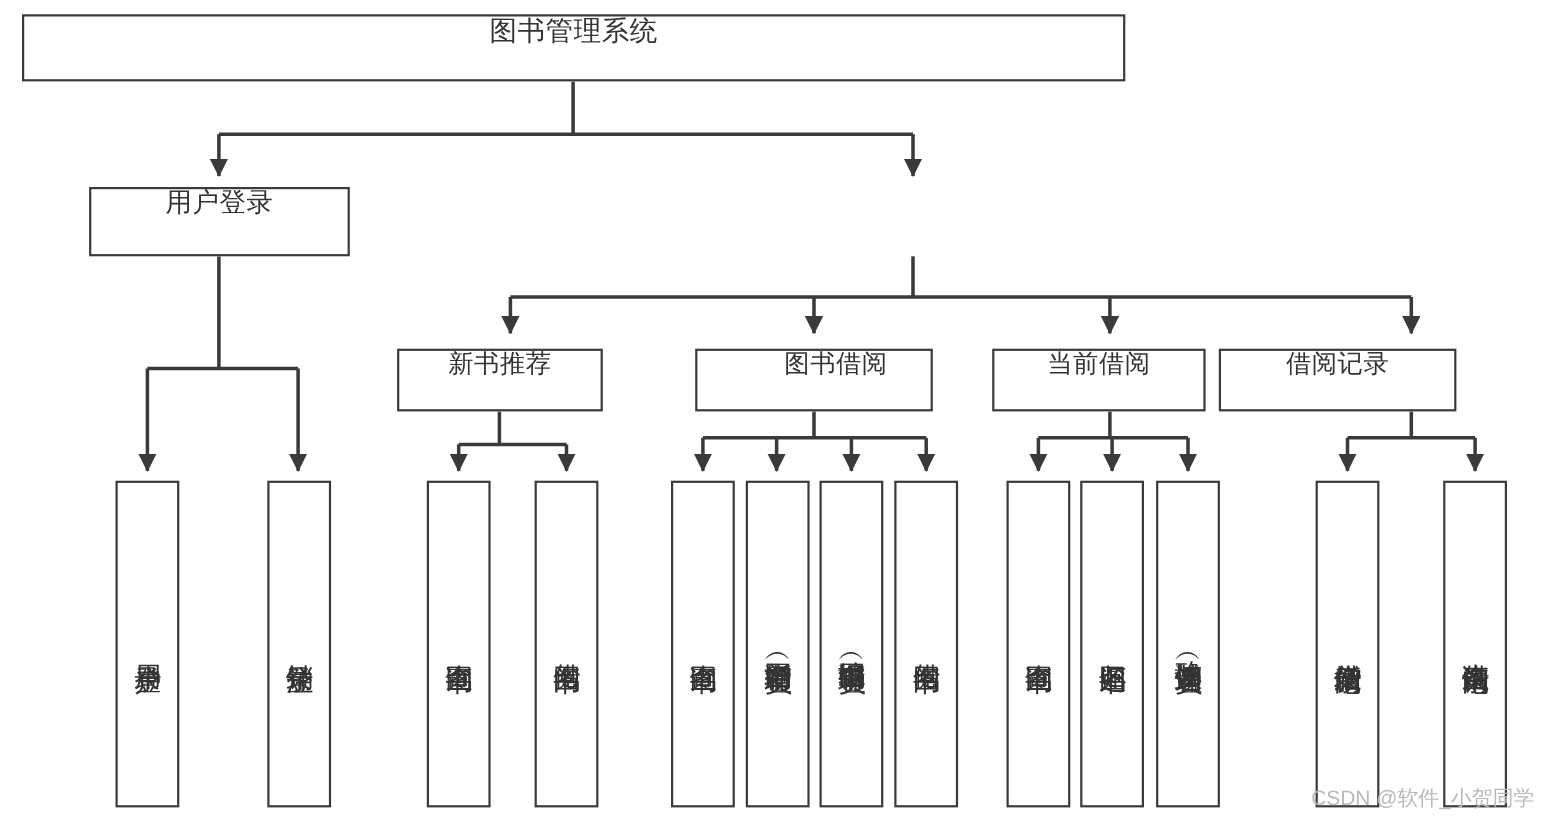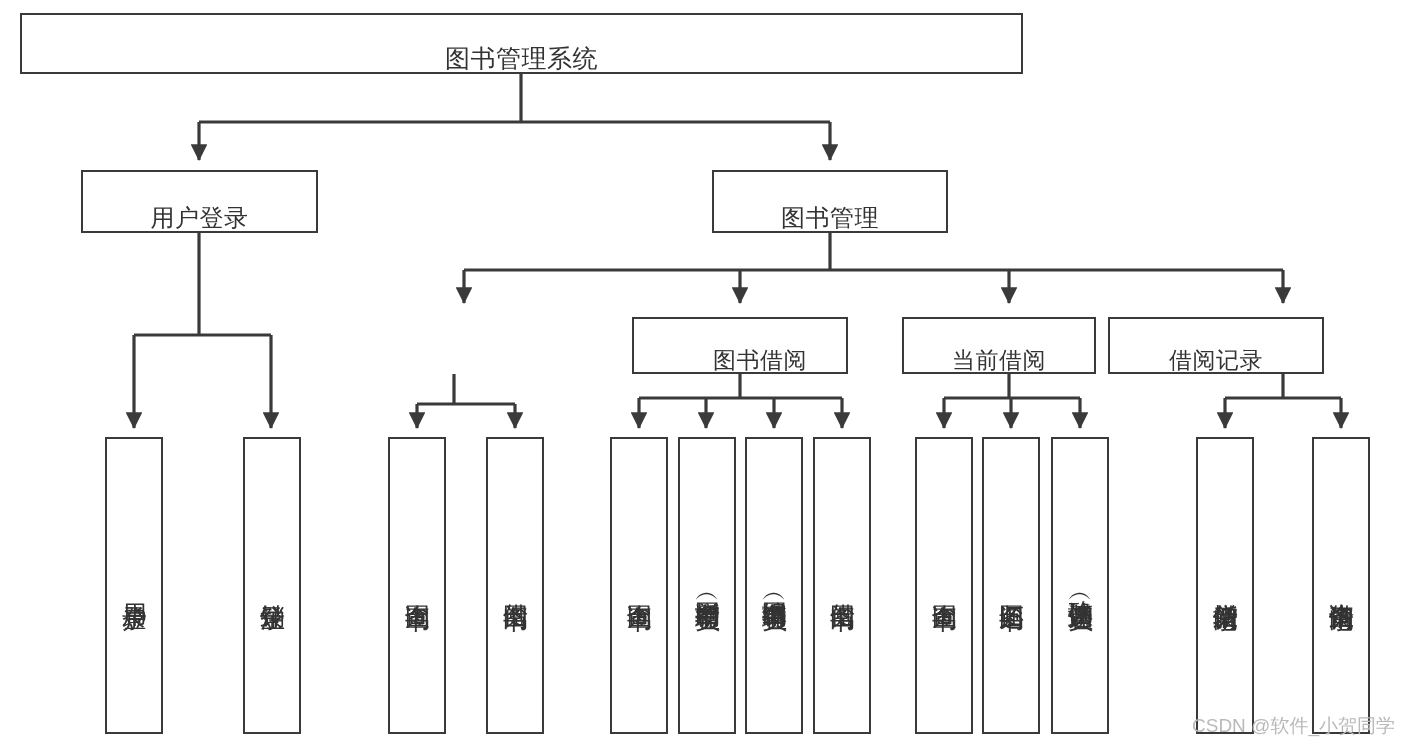--- a/index.html
+++ b/index.html
@@ -25,21 +25,21 @@
     width: 1405px;
     height: 747px;
     pointer-events: none;
   }
   .node {
     position: absolute;
     box-sizing: border-box;
     background: #ffffff;
     border: 2px solid #3a3a3a;
     display: flex;
-    align-items: flex-end;
+    align-items: flex-start;
     justify-content: center;
     color: #333333;
     z-index: 2;
   }
   .node-label {
     display: block;
     text-align: center;
     line-height: 1.06;
     letter-spacing: 0.5px;
   }
@@ -124,24 +124,24 @@
     </g>
   </svg>
 
   <div class="node root" style="left:20px; top:13px; width:1003px; height:61px;">
     <span class="node-label">图书管理系统</span>
   </div>
 
   <div class="node l1" style="left:81px; top:170px; width:237px; height:63px;">
     <span class="node-label">用户登录</span>
   </div>
-  <div class="node l1" style="left:712px; top:170px; width:236px; height:63px;">
-    <span class="node-label">图书管理</span>
+
+  <div class="node l2" style="left:361px; top:317px; width:187px; height:57px;">
+    <span class="node-label">新书推荐</span>
   </div>
-
   <div class="node l2" style="left:632px; top:317px; width:216px; height:57px;padding-left:40px;">
     <span class="node-label">图书借阅</span>
   </div>
   <div class="node l2" style="left:902px; top:317px; width:194px; height:57px;">
     <span class="node-label">当前借阅</span>
   </div>
   <div class="node l2" style="left:1108px; top:317px; width:216px; height:57px;">
     <span class="node-label">借阅记录</span>
   </div>
 

